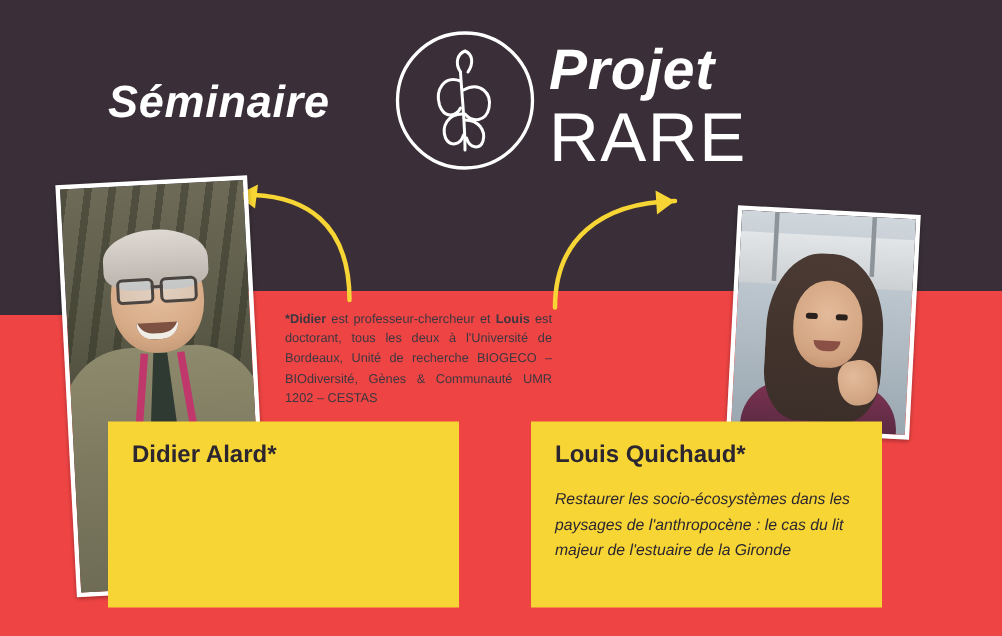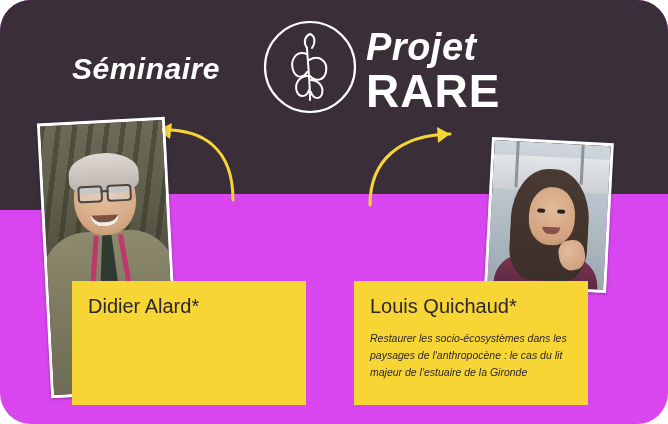--- a/index.html
+++ b/index.html
@@ -11,23 +11,22 @@
     height: 424px;
     background: #ffffff;
     font-family: "Liberation Sans", sans-serif;
     overflow: hidden;
     position: relative;
   }
   #poster {
     position: relative;
     width: 668px;
     height: 424px;
-    background: #d946ef;
+    background: #ef4444;
     overflow: hidden;
-    border-radius: 31px;
   }
   
   .banner {
     position: absolute;
     left: 0;
     top: 0;
     width: 668px;
     height: 194px;
     background: #3a2f38;
   }
@@ -67,21 +66,21 @@
   .logo-title .l1 {
     display: block;
     font-size: 38px;
     font-style: italic;
     font-weight: bold;
     letter-spacing: 0.5px;
   }
   .logo-title .l2 {
     display: block;
     font-size: 46px;
-    font-weight: bold;
+    font-weight: normal;
     letter-spacing: 1px;
     margin-top: 2px;
   }
   
   .photo {
     position: absolute;
     border: 3px solid #ffffff;
     box-sizing: border-box;
     overflow: hidden;
     box-shadow: 0 1px 3px rgba(0,0,0,0.35);
@@ -291,22 +290,22 @@
     height: 124px;
   }
   .card-louis {
     left: 354px;
     top: 281px;
     width: 234px;
     height: 124px;
   }
   .card h3 {
     margin: 0 0 12px 0;
-    font-size: 20px;
-    font-weight: normal;
+    font-size: 16px;
+    font-weight: bold;
     color: #2b2630;
   }
   .card p {
     margin: 0;
     font-size: 10.5px;
     font-style: italic;
     line-height: 1.6;
     color: #2b2630;
   }
 </style>
@@ -374,20 +373,21 @@
       <div class="louis-shirt"></div>
       <div class="louis-hair"></div>
       <div class="louis-head"></div>
       <div class="louis-eye l"></div>
       <div class="louis-eye r"></div>
       <div class="louis-smile"></div>
       <div class="louis-hand"></div>
     </div>
   </div>
 
+  <div class="note"><b>*Didier</b><span> est professeur-chercheur et </span><b>Louis</b><span> est doctorant, tous les deux à l'Université de Bordeaux, Unité de recherche BIOGECO – BIOdiversité, Gènes &amp; Communauté UMR 1202 – CESTAS</span></div>
 
   <div class="card card-didier">
     <h3>Didier Alard*</h3>
   </div>
 
   <div class="card card-louis">
     <h3>Louis Quichaud*</h3>
     <p>Restaurer les socio-écosystèmes dans les paysages de l'anthropocène : le cas du lit majeur de l'estuaire de la Gironde</p>
   </div>
 

